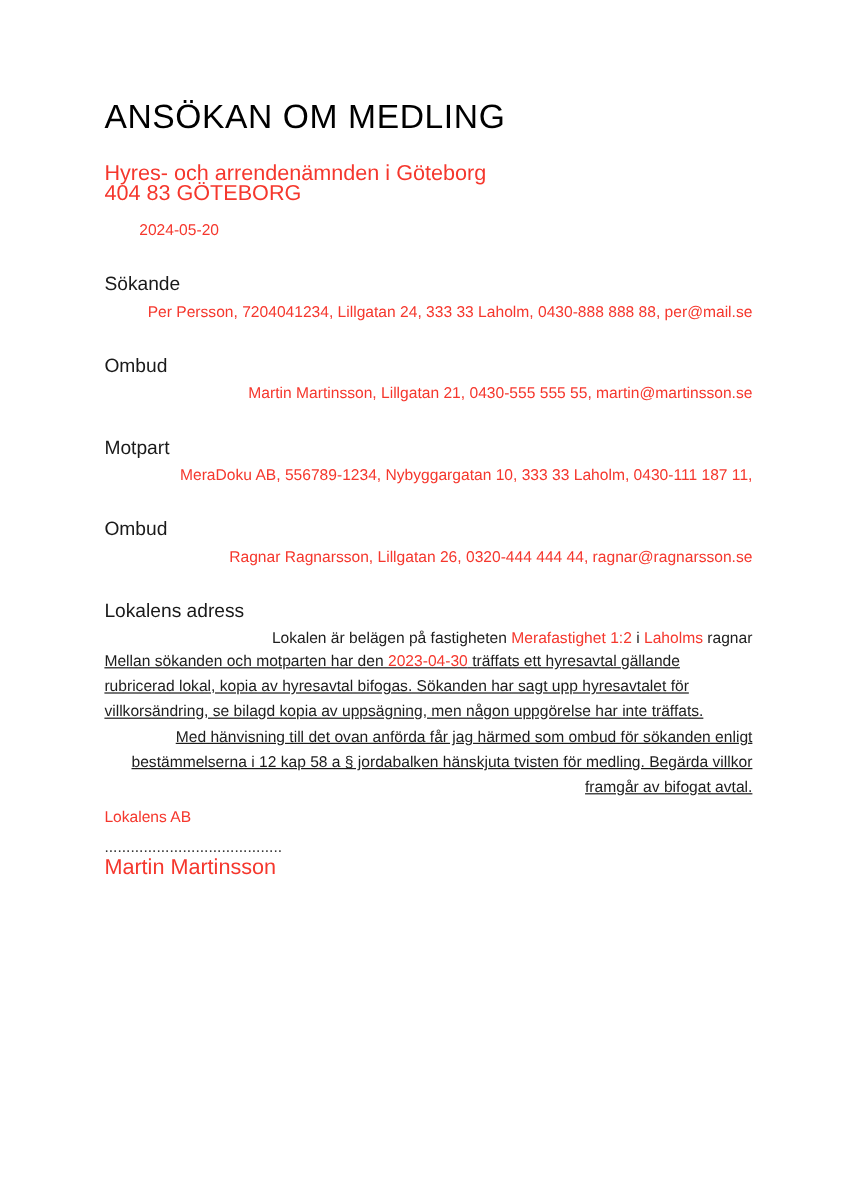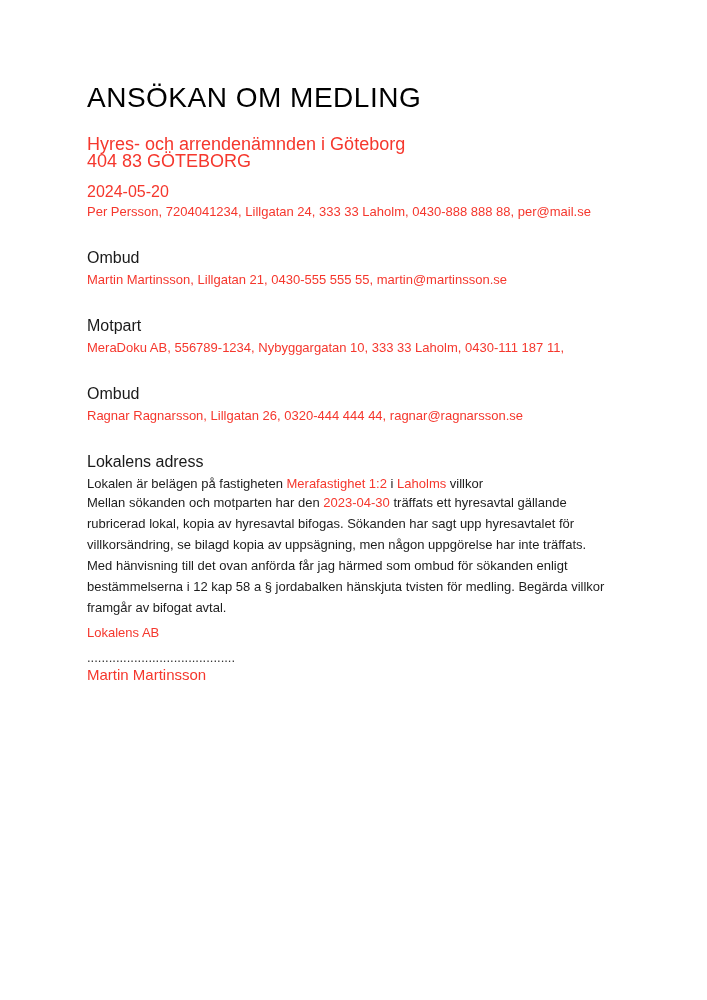--- a/index.html
+++ b/index.html
@@ -14,38 +14,38 @@
   .page { position: relative; width: 707px; height: 803px; overflow: hidden; background: #fff; }
   .content { padding: 84px 80px 0 87px; }
 
   h1.doc-title {
     margin: 0;
     font-size: 28px; line-height: 28px;
     font-weight: 400; letter-spacing: 0.5px;
     color: #000000;
   }
   .recipient { margin-top: 24px; font-size: 18px; line-height: 17px; }
-  .doc-date  { margin-top: 13px; font-size: 16px; line-height: 17px; }
+  .doc-date  { margin-top: 13px; font-size: 13px; line-height: 17px; margin-left: 29px; }
 
   h2.sec-heading {
     margin: 28px 0 0 0;
     font-size: 16px; line-height: 20px;
     font-weight: 400; color: #1a1a1a;
   }
-  .sec-value { margin: 3px 0 0 0; font-size: 13px; line-height: 17px; }
+  .sec-value { margin: 3px 0 0 0; font-size: 13px; line-height: 17px; text-align: right; }
   .red { color: var(--accent-red); }
   .black { color: #1d1d1d; }
 
-  p.para { margin: 0; font-size: 13px; line-height: 21px; max-width: 540px; }
+  p.para { margin: 0; font-size: 13px; line-height: 21px; max-width: 540px; text-decoration: underline; }
   .para1 { margin-top: 22px; }
-  .para2 { margin-top: 11px; }
+  .para2 { margin-top: 11px; text-align: right; }
 
   .signature { margin-top: 6px; font-size: 13px; line-height: 17px; }
   .sig-dots  { margin-top: 12px; font-size: 13px; line-height: 10px; color: #333333; letter-spacing: 0; }
-  .sig-name  { margin-top: 3px; font-size: 15px; line-height: 17px; }
+  .sig-name  { margin-top: 3px; font-size: 18px; line-height: 17px; }
 
   .footer-page {
     position: absolute; top: 916px; left: 0; width: 100%;
     text-align: center; font-size: 12px; line-height: 14px; color: #222222; padding-left: 48px;
   }
   .footer-copy {
     position: absolute; left: 85px; top: 933px;
     font-size: 9px; line-height: 12px; color: #4a4a4a;
   }
 </style>
@@ -58,20 +58,21 @@
     <h1 class="doc-title">ANSÖKAN OM MEDLING</h1>
 
     <div class="recipient red">
       <div>Hyres- och arrendenämnden i Göteborg</div>
       <div>404 83 GÖTEBORG</div>
     </div>
 
     <div class="doc-date red">2024-05-20</div>
 
     <section>
+      <h2 class="sec-heading">Sökande</h2>
       <div class="sec-value red">Per Persson, 7204041234, Lillgatan 24, 333 33 Laholm, 0430-888 888 88, per@mail.se</div>
     </section>
 
     <section>
       <h2 class="sec-heading">Ombud</h2>
       <div class="sec-value red">Martin Martinsson, Lillgatan 21, 0430-555 555 55, martin@martinsson.se</div>
     </section>
 
     <section>
       <h2 class="sec-heading">Motpart</h2>
@@ -80,21 +81,21 @@
       </div>
     </section>
 
     <section>
       <h2 class="sec-heading">Ombud</h2>
       <div class="sec-value red">Ragnar Ragnarsson, Lillgatan 26, 0320-444 444 44, ragnar@ragnarsson.se</div>
     </section>
 
     <section>
       <h2 class="sec-heading">Lokalens adress</h2>
-      <div class="sec-value black"><span>Lokalen är belägen på fastigheten </span><span class="red">Merafastighet 1:2</span><span> i </span><span class="red">Laholms</span><span> villkor</span></div>
+      <div class="sec-value black"><span>Lokalen är belägen på fastigheten </span><span class="red">Merafastighet 1:2</span><span> i </span><span class="red">Laholms</span><span> ragnar</span></div>
     </section>
 
 
     <p class="para para1"><span>Mellan sökanden och motparten har den </span><span class="red">2023-04-30</span><span> träffats ett hyresavtal gällande rubricerad lokal, kopia av hyresavtal bifogas. Sökanden har sagt upp hyresavtalet för villkorsändring, se bilagd kopia av uppsägning, men någon uppgörelse har inte träffats.</span></p>
 
     <p class="para para2">Med hänvisning till det ovan anförda får jag härmed som ombud för sökanden enligt bestämmelserna i 12 kap 58 a § jordabalken hänskjuta tvisten för medling. Begärda villkor framgår av bifogat avtal.</p>
 
     <div class="signature">
       <div class="red">Lokalens AB</div>
       <div class="sig-dots">.........................................</div>

